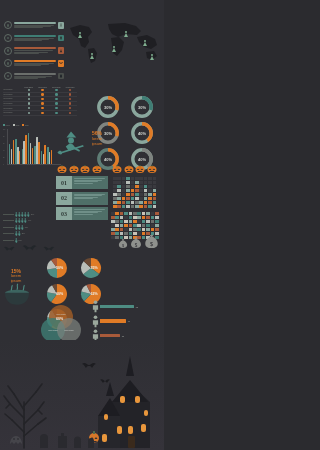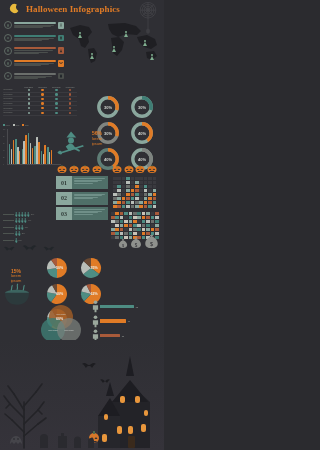--- a/index.html
+++ b/index.html
@@ -158,37 +158,20 @@
 
   
   #scene { position:absolute; left:0; bottom:0; width:164px; height:110px; }
   #scene svg { width:100%; height:100%; display:block; }
 </style>
 </head>
 <body>
 
 <div class="poster">
 
-  <div id="header">
-    <svg id="moon" viewBox="0 0 24 24">
-      <path d="M17 3a10 10 0 1 0 3.5 14.5A11 11 0 0 1 17 3z" fill="#e8b93c"></path>
-    </svg>
-    <div id="title">Halloween Infographics</div>
-    <svg id="spiderweb" viewBox="0 0 40 52">
-      <g fill="none" stroke="#5a5a5f" stroke-width="1">
-        <circle cx="20" cy="14" r="12"></circle>
-          <circle cx="20" cy="14" r="9"></circle>
-        <circle cx="20" cy="14" r="6"></circle>
-          <circle cx="20" cy="14" r="3"></circle>
-        <path d="M20 2v24M8 14h24M11 5l18 18M29 5L11 23"></path>
-        <path d="M20 26v24"></path>
-      </g>
-      <ellipse cx="20" cy="46" rx="3" ry="4" fill="#4a4a4f"></ellipse>
-    </svg>
-  </div>
 
   <div id="list">
     <div class="li">
       <span class="li-ring">
           <i></i>
         </span>
       <div class="li-body">
         <div class="li-bar" style="background:#8aa79d"></div>
         <div class="li-lines">
             <span style="width:96%"></span>

